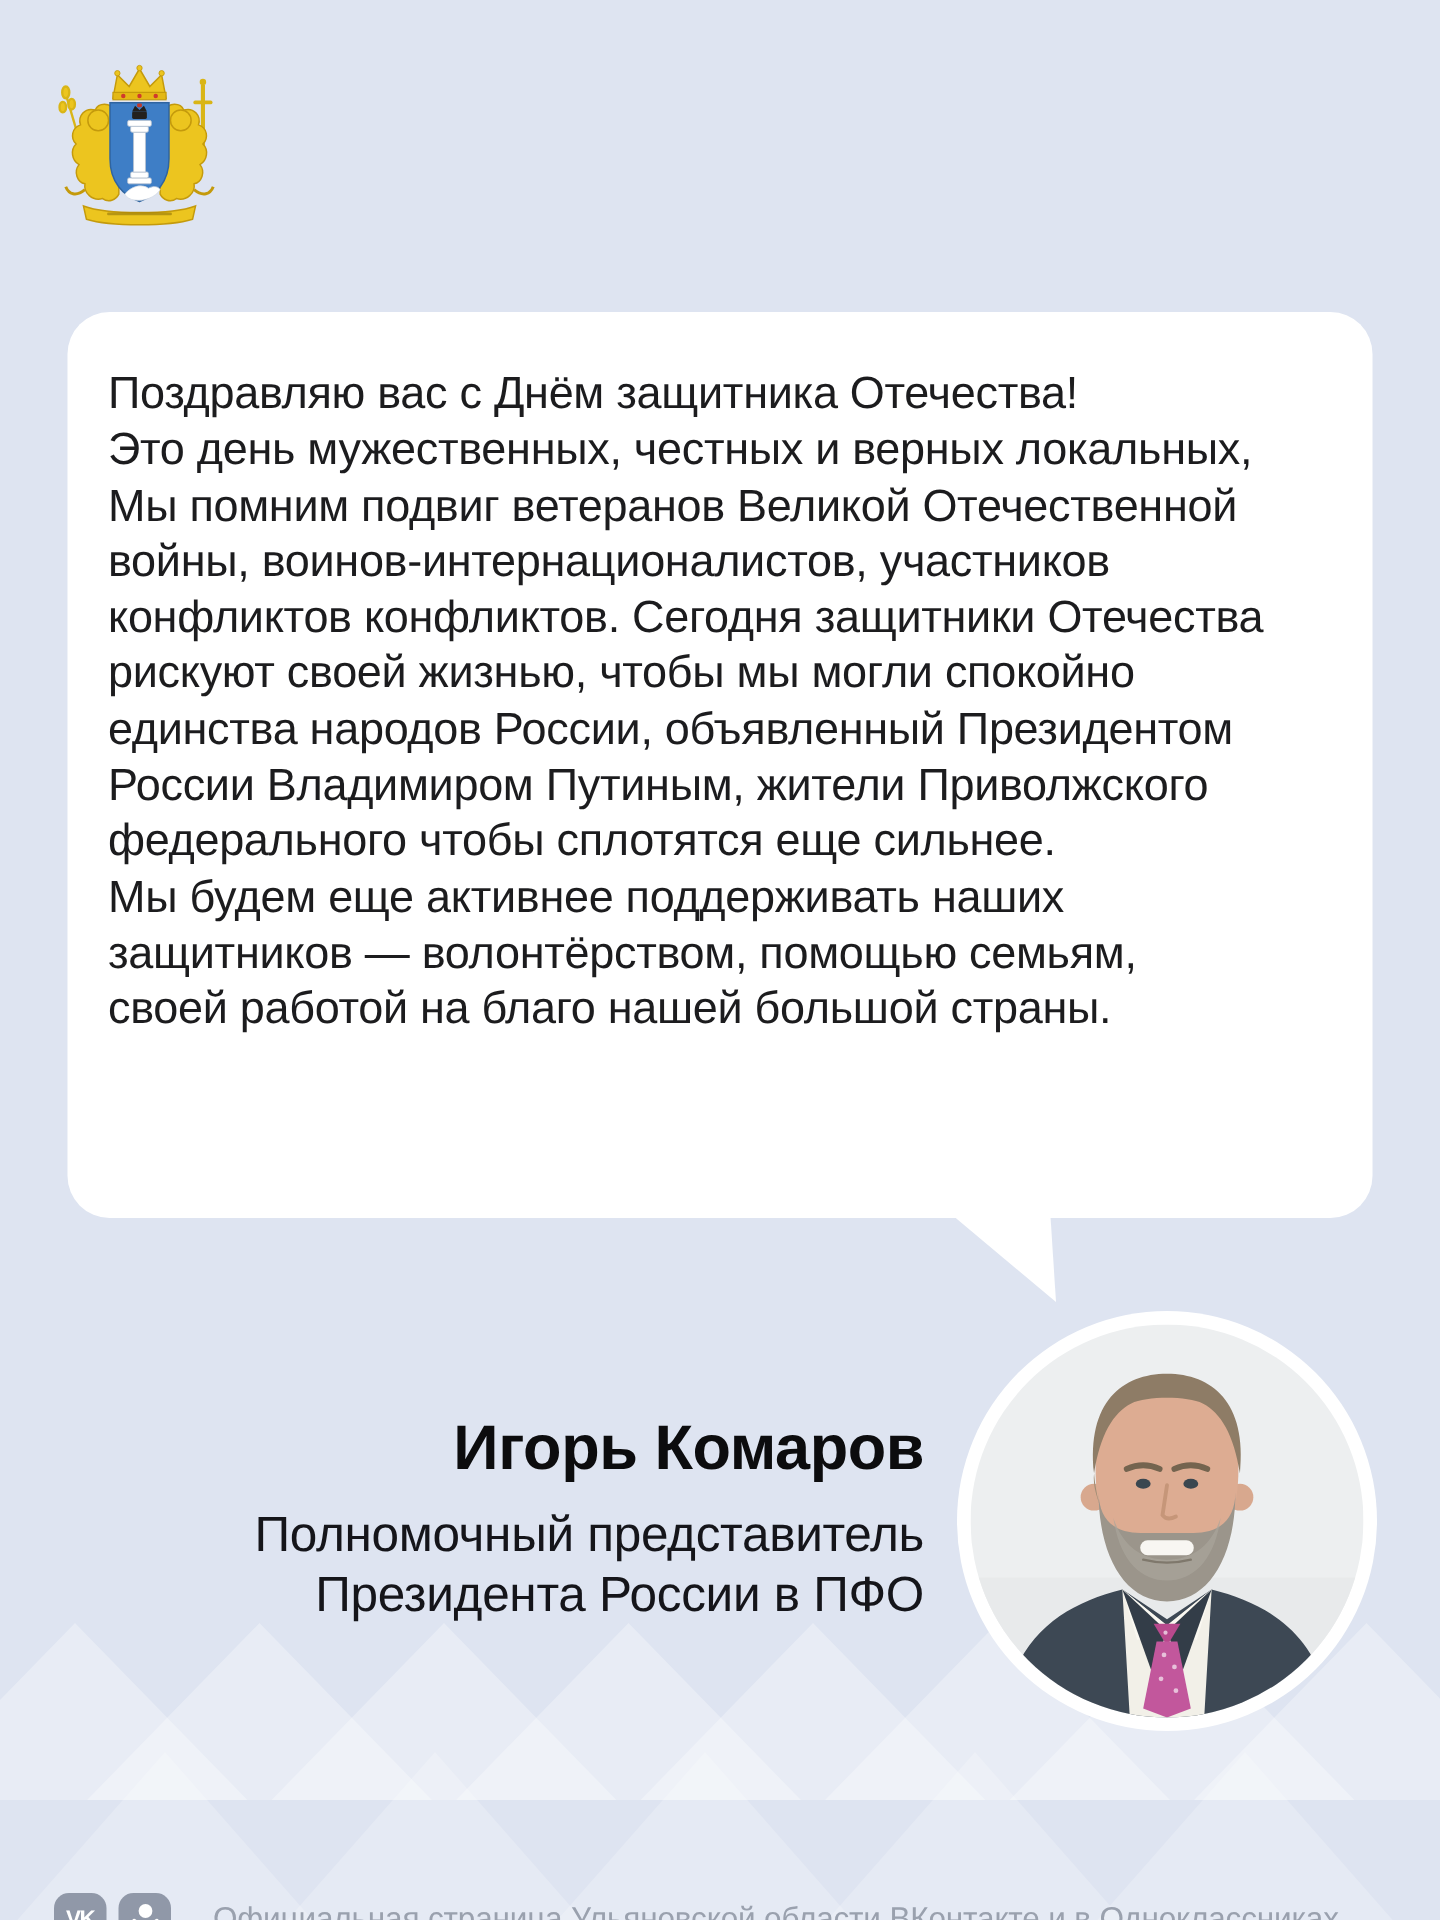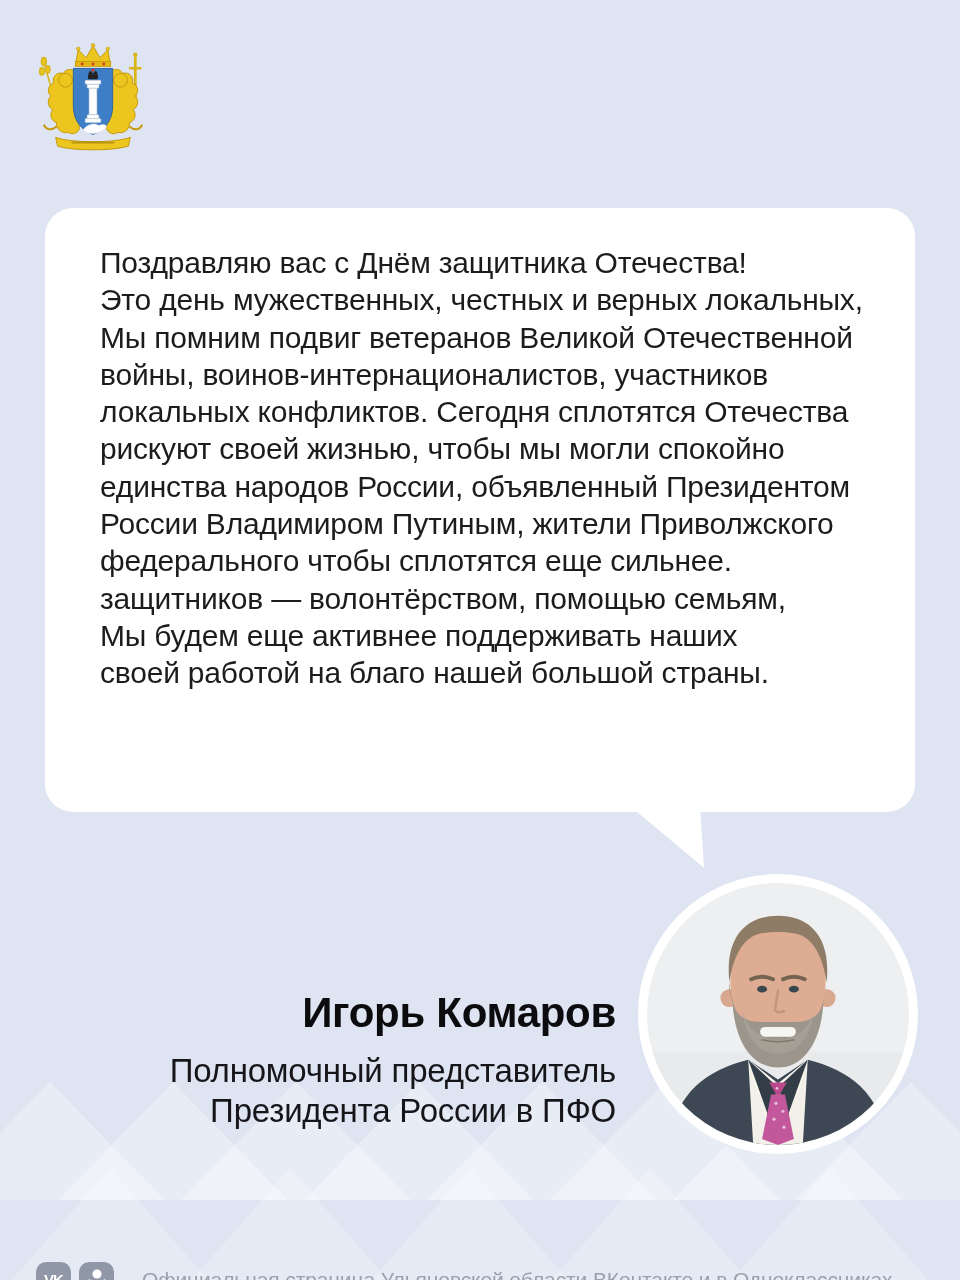--- a/index.html
+++ b/index.html
@@ -10,33 +10,33 @@
   }
   .bg-pattern{position:absolute;left:0;top:1060px;width:960px;height:220px;z-index:0;}
   .coat-of-arms{position:absolute;left:34px;top:40px;width:118px;height:112px;z-index:2;}
   .message-card{
     position:absolute;left:45px;top:208px;width:870px;height:604px;
     background:#ffffff;border-radius:28px;z-index:1;
     box-sizing:border-box;padding:36px 24px 0 27px;
   }
   .message-line{
     font-size:30px;line-height:37.3px;color:#1c1c1e;
-    letter-spacing:-0.2px;white-space:nowrap;margin-left:28px;
+    letter-spacing:-0.2px;white-space:nowrap;
   }
   .speech-tail{position:absolute;left:620px;top:798px;width:100px;height:80px;z-index:1;}
   .portrait{
     position:absolute;left:638px;top:874px;width:280px;height:280px;
     background:#ffffff;border-radius:50%;z-index:2;
   }
   .portrait svg{
     position:absolute;left:9px;top:9px;width:262px;height:262px;
     border-radius:50%;
   }
   .signature{
-    position:absolute;right:344px;top:990px;text-align:right;z-index:2;
+    position:absolute;right:344px;top:942px;text-align:right;z-index:2;
   }
   .person-name{
     font-size:42px;font-weight:bold;color:#0c0c0e;line-height:46px;
     letter-spacing:-0.3px;white-space:nowrap;
   }
   .person-title{
     margin-top:15px;font-size:33px;color:#15151a;line-height:40px;
     letter-spacing:-0.2px;white-space:nowrap;
   }
   .footer{
@@ -136,27 +136,27 @@
     <path d="M22,98 C38,104 82,104 98,98 L96,107 C80,112 40,112 24,107 Z" fill="#ecc51f" stroke="#c49a0c" stroke-width="1"></path>
     <rect x="38" y="102.5" width="44" height="1.8" rx="0.9" fill="#8a6d08" opacity="0.55"></rect>
   </g>
 </svg>
 
 <div class="message-card">
   <div class="message-line">Поздравляю вас с Днём защитника Отечества!</div>
   <div class="message-line">Это день мужественных, честных и верных локальных,</div>
   <div class="message-line">Мы помним подвиг ветеранов Великой Отечественной</div>
   <div class="message-line">войны, воинов-интернационалистов, участников</div>
-  <div class="message-line">локальных конфликтов. Сегодня сплотятся Отечества</div>
+  <div class="message-line">конфликтов конфликтов. Сегодня защитники Отечества</div>
   <div class="message-line">рискуют своей жизнью, чтобы мы могли спокойно</div>
   <div class="message-line">единства народов России, объявленный Президентом</div>
   <div class="message-line">России Владимиром Путиным, жители Приволжского</div>
   <div class="message-line">федерального чтобы сплотятся еще сильнее.</div>
+  <div class="message-line">Мы будем еще активнее поддерживать наших</div>
   <div class="message-line">защитников — волонтёрством, помощью семьям,</div>
-  <div class="message-line">Мы будем еще активнее поддерживать наших</div>
   <div class="message-line">своей работой на благо нашей большой страны.</div>
 </div>
 
 <svg class="speech-tail" viewBox="0 0 100 80" xmlns="http://www.w3.org/2000/svg">
   <polygon points="10,8 80,8 84,70" fill="#ffffff"></polygon>
 </svg>
 
 <div class="portrait">
   <svg viewBox="0 0 264 264" xmlns="http://www.w3.org/2000/svg">
     <rect width="264" height="264" fill="#edeff0"></rect>

